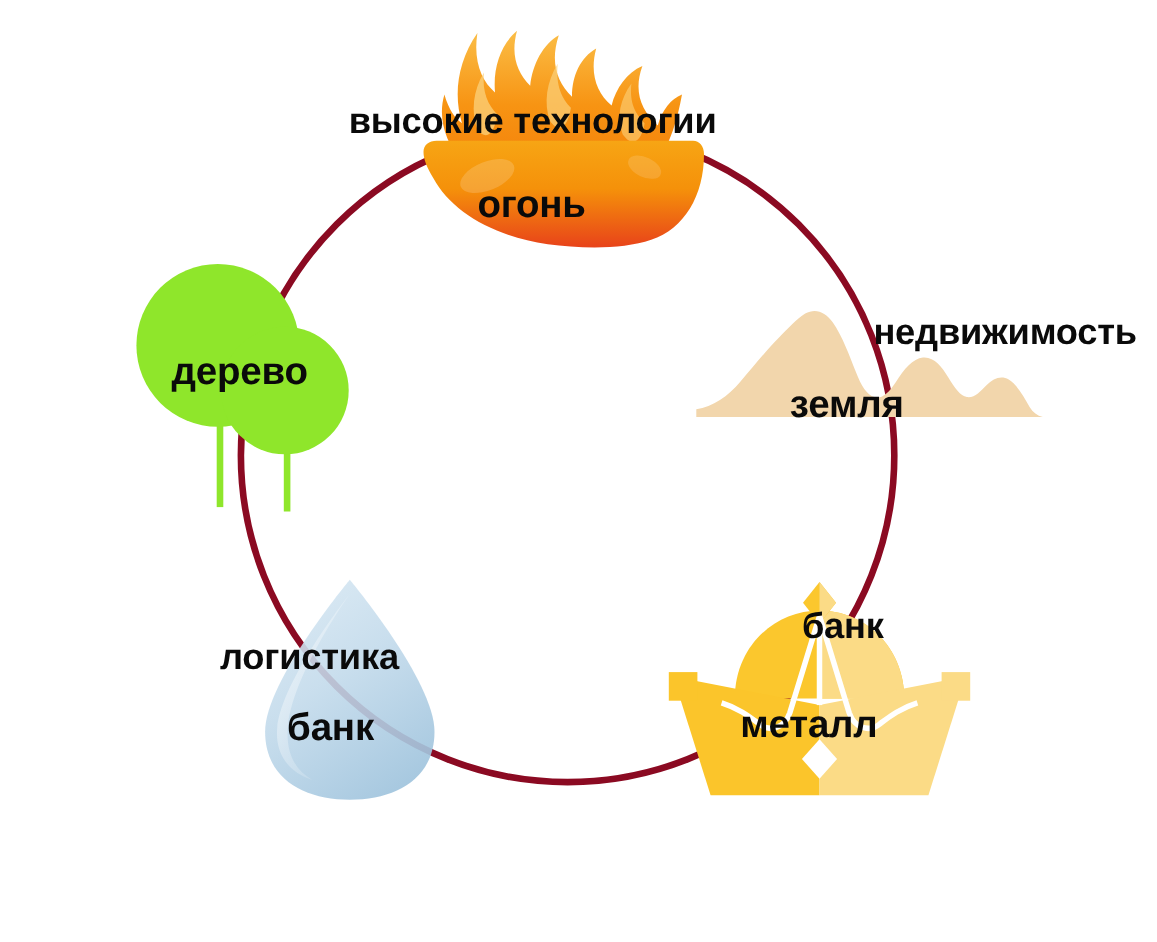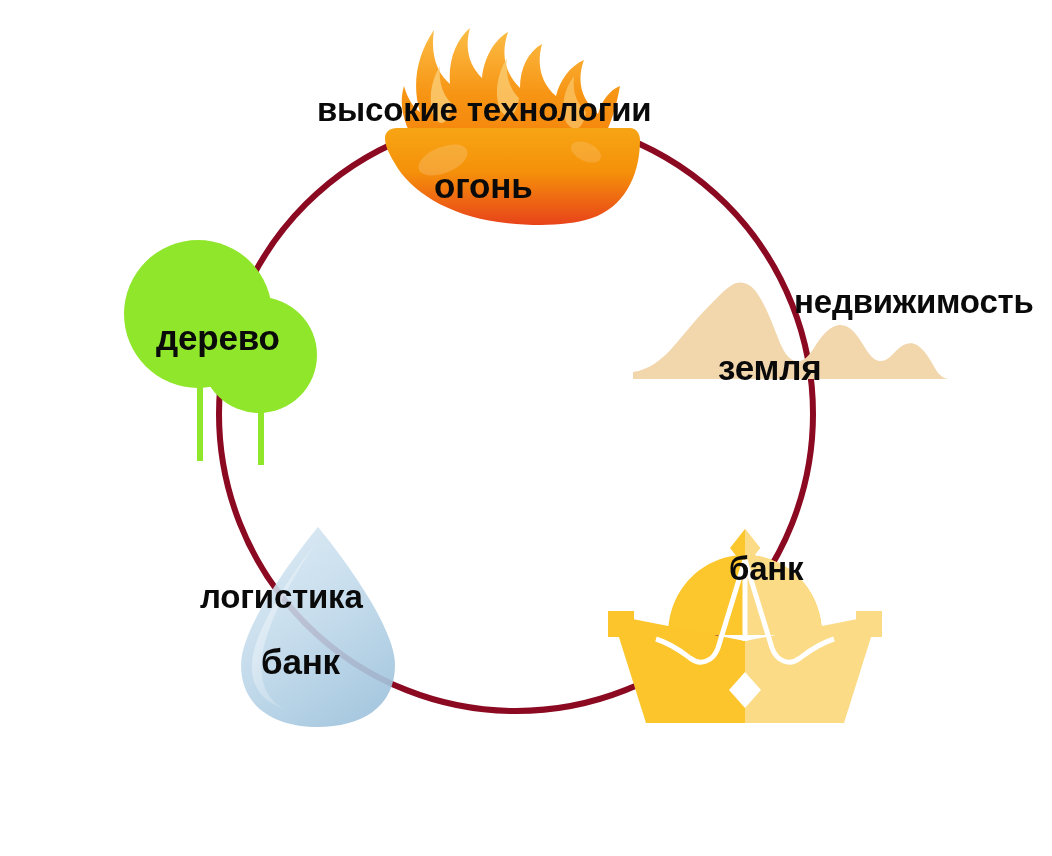--- a/index.html
+++ b/index.html
@@ -203,19 +203,20 @@
     </g>
   </svg>
 
   <div class="label big  lbl-hitech">высокие технологии</div>
   <div class="label elem lbl-fire">огонь</div>
 
   <div class="label big  lbl-realty">недвижимость</div>
   <div class="label elem lbl-earth">земля</div>
 
   <div class="label big  lbl-bank">банк</div>
+  <div class="label elem lbl-metal">металл</div>
 
   <div class="label big  lbl-logistics">логистика</div>
   <div class="label elem lbl-water">банк</div>
 
   <div class="label elem lbl-tree">дерево</div>
 
 </div>
 
 </body></html>

